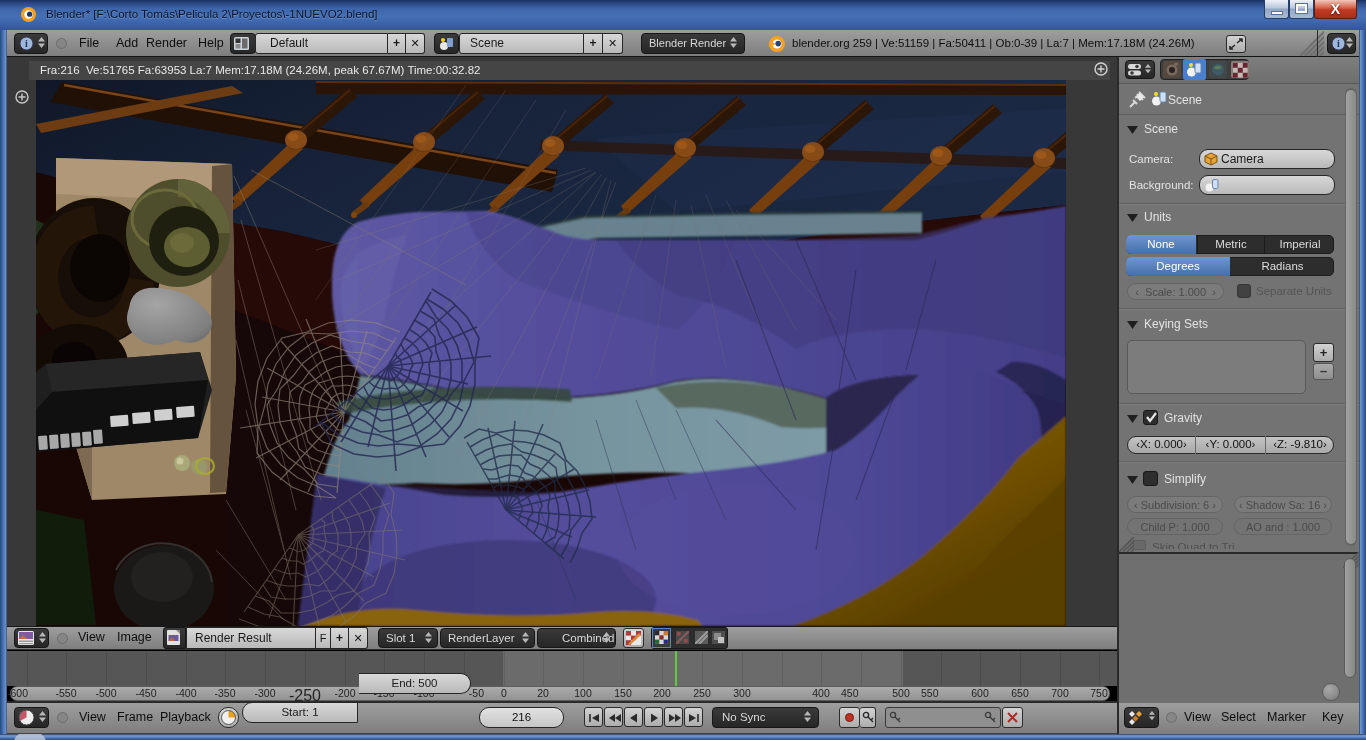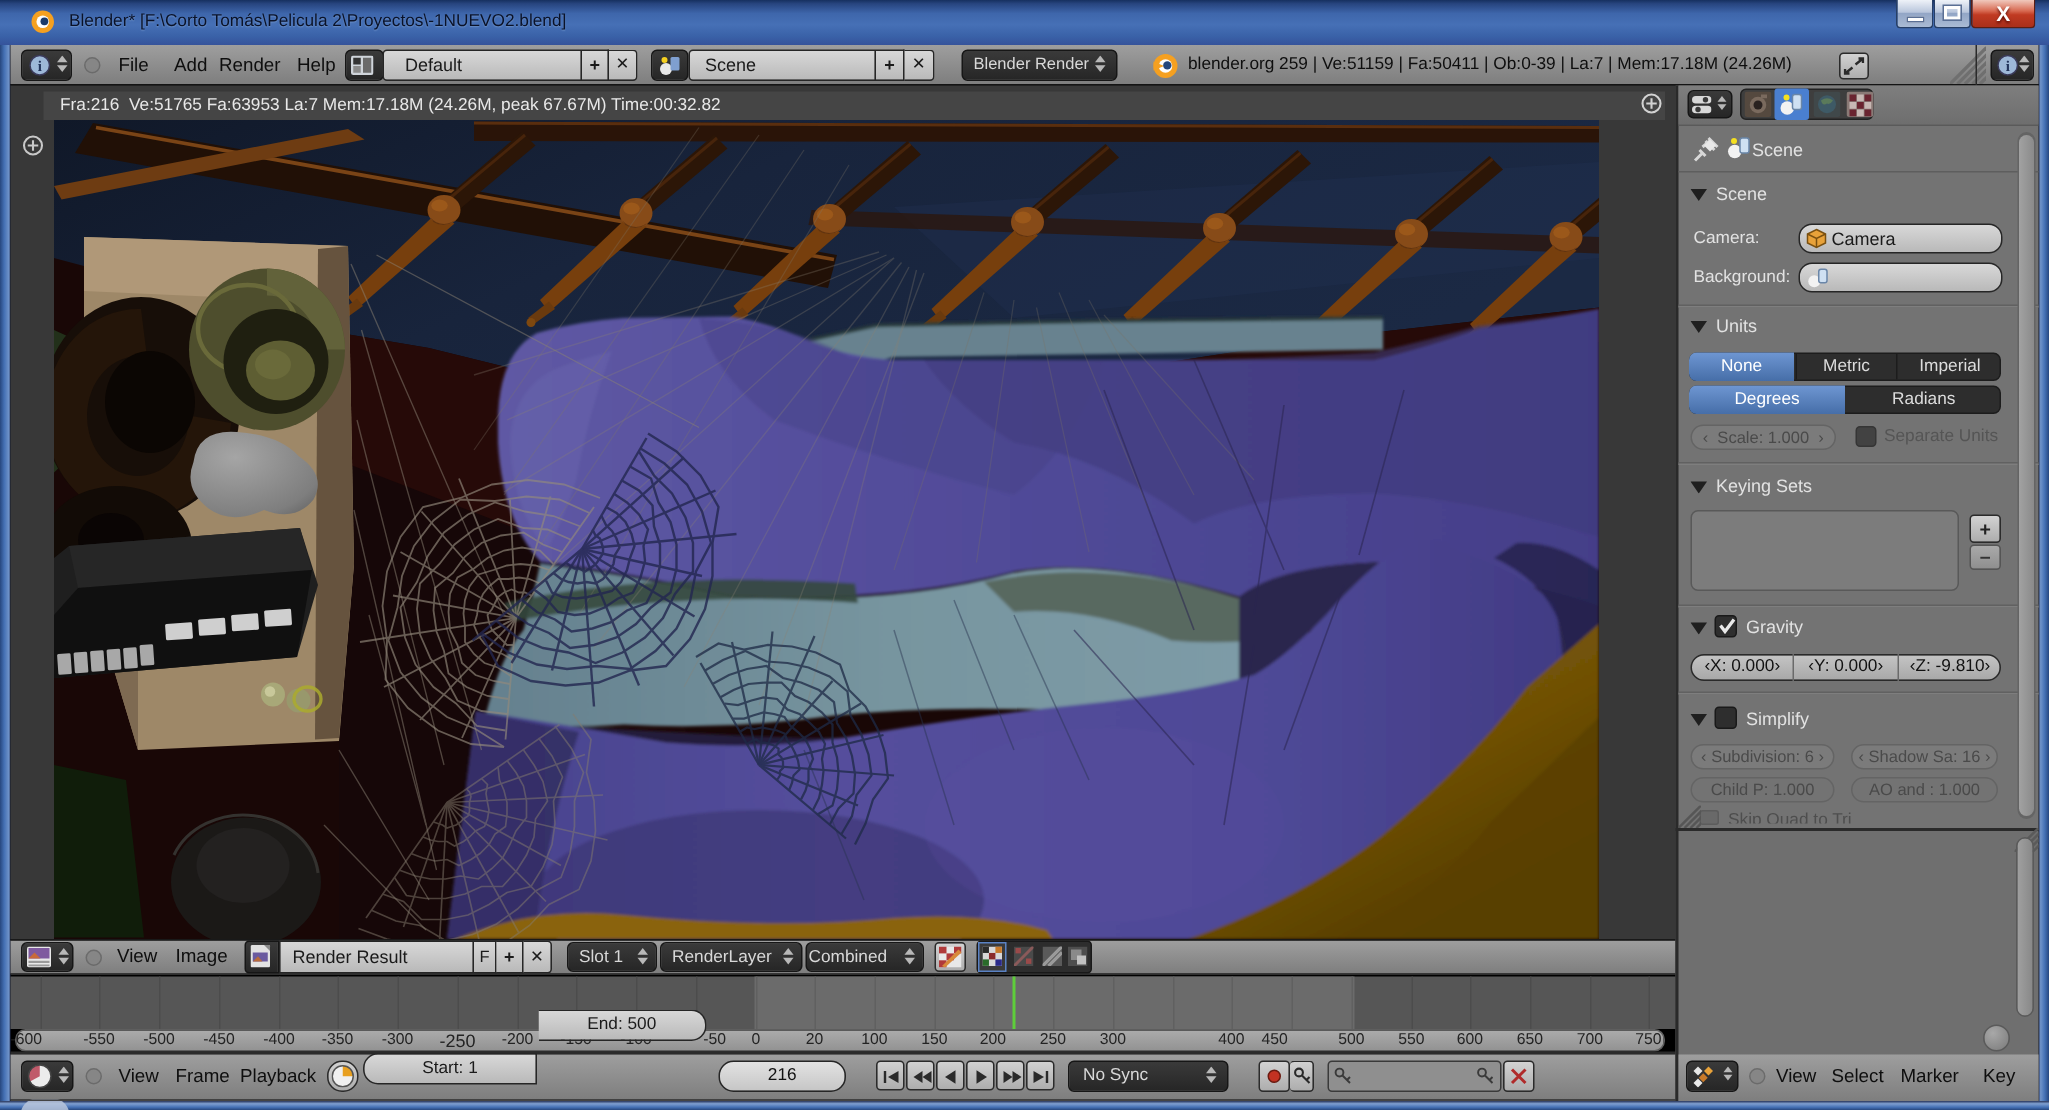--- a/index.html
+++ b/index.html
@@ -453,21 +453,21 @@
 <div class="a dk" style="left:378px;top:628px;width:60px;height:20px;line-height:18px;padding-left:7px;font-size:11.5px">Slot 1</div>
 <svg class="a" style="left:424px;top:632px" width="9.0" height="13.0">
     <path d="M1,4.5 L4.5,0 L8.0,4.5 Z" fill="#b8b8b8"></path>
     <path d="M1,6.5 L8.0,6.5 L4.5,11.0 Z" fill="#b8b8b8"></path>
   </svg>
 <div class="a dk" style="left:440px;top:628px;width:95px;height:20px;line-height:18px;padding-left:7px;font-size:11.5px">RenderLayer</div>
 <svg class="a" style="left:521px;top:632px" width="9.0" height="13.0">
     <path d="M1,4.5 L4.5,0 L8.0,4.5 Z" fill="#b8b8b8"></path>
     <path d="M1,6.5 L8.0,6.5 L4.5,11.0 Z" fill="#b8b8b8"></path>
   </svg>
-<div class="a dk" style="left:537px;top:628px;width:79px;height:20px;line-height:18px;padding-left:1px;font-size:11.5px">Combined</div>
+<div class="a dk" style="left:537px;top:628px;width:79px;height:20px;line-height:18px;padding-left:24px;font-size:11.5px">Combined</div>
 <svg class="a" style="left:602px;top:632px" width="9.0" height="13.0">
     <path d="M1,4.5 L4.5,0 L8.0,4.5 Z" fill="#b8b8b8"></path>
     <path d="M1,6.5 L8.0,6.5 L4.5,11.0 Z" fill="#b8b8b8"></path>
   </svg>
 <div class="a btn" style="left:623px;top:628px;width:21px;height:20px"></div>
 <svg class="a" style="left:626px;top:631px" width="15" height="14">
     <rect width="15" height="14" fill="#e8e8e8"></rect>
     <rect width="5" height="4.6" fill="#b03a3a"></rect>
     <rect x="5" y="4.6" width="5" height="4.6" fill="#b03a3a"></rect>
     <rect x="10" y="0" width="5" height="4.6" fill="#b03a3a"></rect>
@@ -532,37 +532,37 @@
 <div class="a" style="left:1099px;top:651px;width:1px;height:35px;background:#4c4c4c"></div>
 <div class="a" style="left:675px;top:651px;width:2px;height:35px;background:#5ece3a"></div>
 <div class="a" style="left:10px;top:686px;width:1100px;height:15px;background:linear-gradient(#ababab,#939393);border:1px solid #5e5e5e;border-radius:7px"></div>
 <div class="a" style="left:7px;top:687px;width:40px;text-align:left;font-size:10.5px;color:#232323">-600</div>
 <div class="a" style="left:46px;top:687px;width:40px;text-align:center;font-size:10.5px;color:#232323">-550</div>
 <div class="a" style="left:86px;top:687px;width:40px;text-align:center;font-size:10.5px;color:#232323">-500</div>
 <div class="a" style="left:126px;top:687px;width:40px;text-align:center;font-size:10.5px;color:#232323">-450</div>
 <div class="a" style="left:166px;top:687px;width:40px;text-align:center;font-size:10.5px;color:#232323">-400</div>
 <div class="a" style="left:205px;top:687px;width:40px;text-align:center;font-size:10.5px;color:#232323">-350</div>
 <div class="a" style="left:245px;top:687px;width:40px;text-align:center;font-size:10.5px;color:#232323">-300</div>
-<div class="a" style="left:285px;top:687px;width:40px;text-align:center;font-size:12px;color:#232323">-250</div>
+<div class="a" style="left:285px;top:687px;width:40px;text-align:center;font-size:16px;color:#232323">-250</div>
 <div class="a" style="left:325px;top:687px;width:40px;text-align:center;font-size:10.5px;color:#232323">-200</div>
 <div class="a" style="left:364px;top:687px;width:40px;text-align:center;font-size:10.5px;color:#232323">-150</div>
 <div class="a" style="left:404px;top:687px;width:40px;text-align:center;font-size:10.5px;color:#232323">-100</div>
 <div class="a" style="left:444px;top:687px;width:40px;text-align:right;font-size:10.5px;color:#232323">-50</div>
 <div class="a" style="left:484px;top:687px;width:40px;text-align:center;font-size:10.5px;color:#232323">0</div>
 <div class="a" style="left:523px;top:687px;width:40px;text-align:center;font-size:10.5px;color:#232323">20</div>
 <div class="a" style="left:563px;top:687px;width:40px;text-align:center;font-size:10.5px;color:#232323">100</div>
 <div class="a" style="left:603px;top:687px;width:40px;text-align:center;font-size:10.5px;color:#232323">150</div>
 <div class="a" style="left:642px;top:687px;width:40px;text-align:center;font-size:10.5px;color:#232323">200</div>
 <div class="a" style="left:682px;top:687px;width:40px;text-align:center;font-size:10.5px;color:#232323">250</div>
 <div class="a" style="left:722px;top:687px;width:40px;text-align:center;font-size:10.5px;color:#232323">300</div>
 <div class="a" style="left:762px;top:709px;width:40px;text-align:center;font-size:15px;color:#232323">350</div>
 <div class="a" style="left:801px;top:687px;width:40px;text-align:center;font-size:10.5px;color:#232323">400</div>
 <div class="a" style="left:841px;top:687px;width:40px;text-align:left;font-size:10.5px;color:#232323">450</div>
 <div class="a" style="left:881px;top:687px;width:40px;text-align:center;font-size:10.5px;color:#232323">500</div>
-<div class="a" style="left:921px;top:687px;width:40px;text-align:center;font-size:10.5px;color:#232323">550</div>
+<div class="a" style="left:921px;top:687px;width:40px;text-align:left;font-size:10.5px;color:#232323">550</div>
 <div class="a" style="left:960px;top:687px;width:40px;text-align:center;font-size:10.5px;color:#232323">600</div>
 <div class="a" style="left:1000px;top:687px;width:40px;text-align:center;font-size:10.5px;color:#232323">650</div>
 <div class="a" style="left:1040px;top:687px;width:40px;text-align:center;font-size:10.5px;color:#232323">700</div>
 <div class="a" style="left:1079px;top:687px;width:40px;text-align:center;font-size:10.5px;color:#232323">750</div>
 <div class="a" style="left:7px;top:701px;width:1110px;height:2px;background:#2a2a2a"></div>
 
 <div class="a hdr" style="left:7px;top:703px;width:1110px;height:31px;border-bottom:1px solid #444"></div>
 <div class="a dk" style="left:14px;top:707px;width:35px;height:21px"></div>
 <svg class="a" style="left:18px;top:709px" width="17" height="17">
     <circle cx="8.5" cy="8.5" r="7.5" fill="#ececec"></circle>

